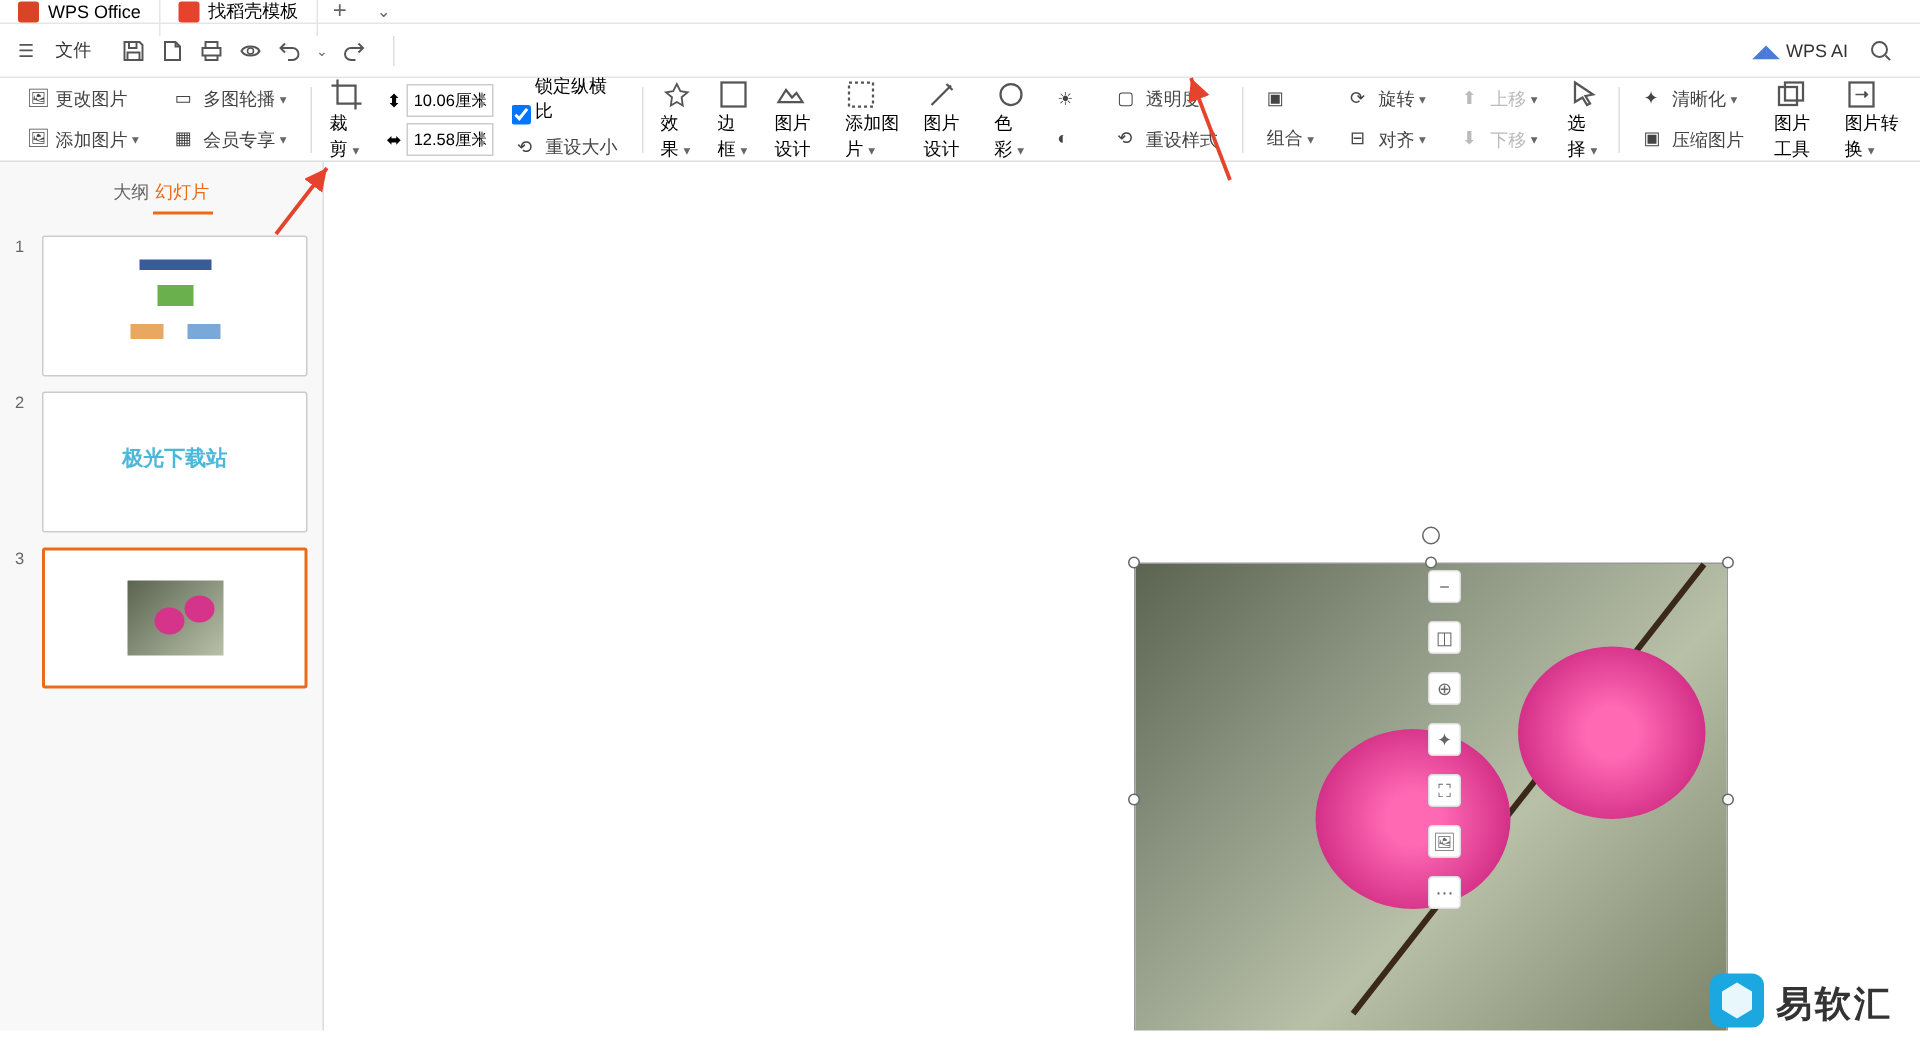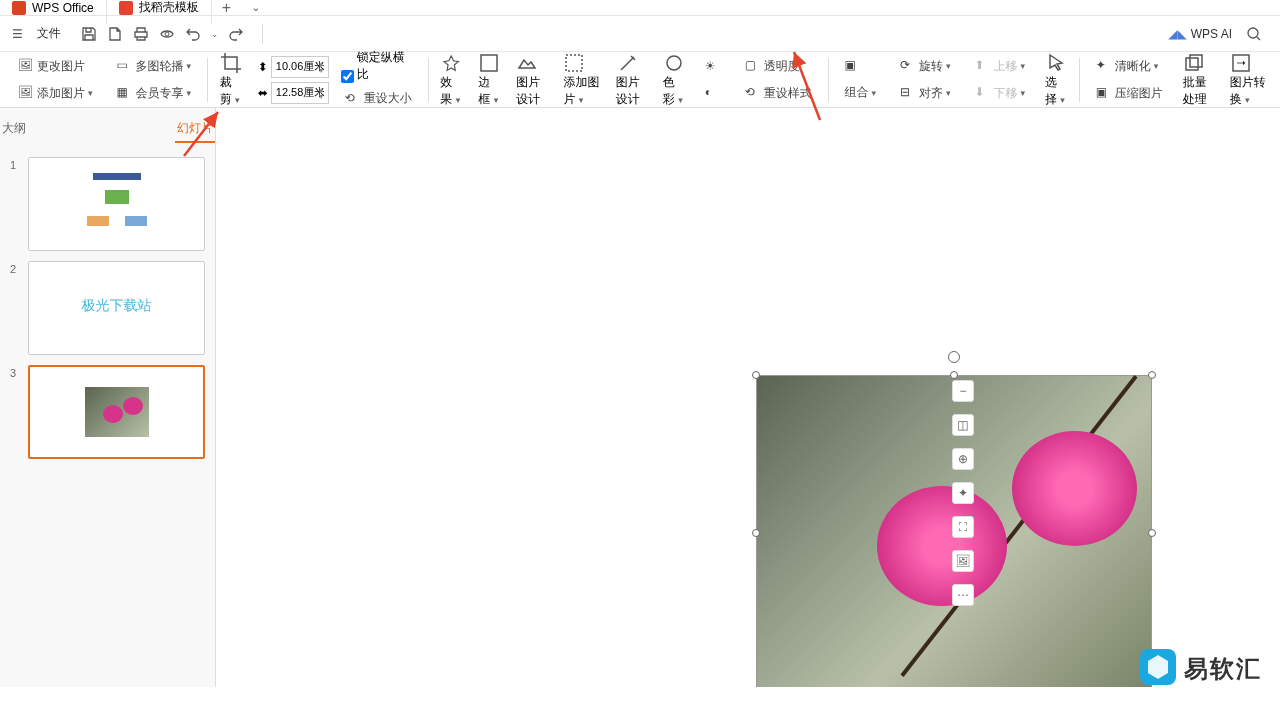--- a/index.html
+++ b/index.html
@@ -30,21 +30,21 @@
 .rsep{width:1px;height:44px;background:#ddd;margin:0 2px}
 .dim-input{display:flex;align-items:center;gap:3px}
 .dim-input input{width:58px;height:22px;border:1px solid #ccc;padding:0 4px;font-size:11px;text-align:left}
 .dim-input .spin{display:flex;flex-direction:column;font-size:7px;color:#888;margin-left:-14px}
 .chk{display:flex;align-items:flex-end;gap:3px}
 .chk input{width:13px;height:13px}
 .bigbtn{display:flex;flex-direction:column;gap:0;padding:2px 6px}
 .bigbtn .ico{width:22px;height:22px}
 .content{display:flex;height:calc(100% - 124px)}
 .sidepanel{width:216px;background:#f8f8f8;display:flex;flex-direction:column;border-right:1px solid #ddd}
-.side-tabs{display:flex;justify-content:space-between;padding:8px 0;font-size:12px}
+.side-tabs{display:flex;justify-content:center;padding:8px 0;font-size:12px}
 .side-tab{color:#666;padding:4px 2px}
 .side-tab.active{color:#e86c1a;border-bottom:2px solid #e86c1a}
 .thumbs{flex:1;overflow:auto;padding:6px 10px}
 .thumb-wrap{display:flex;gap:6px;margin-bottom:10px}
 .thumb-num{width:12px;color:#666;font-size:11px;padding-top:2px}
 .thumb{flex:1;height:94px;background:#fff;border:1px solid #ccc;border-radius:2px;position:relative;overflow:hidden}
 .thumb.sel{border:2px solid #e86c1a}
 .canvas{flex:1;background:#fff;position:relative;overflow:hidden}
 .img-sel{position:absolute;left:540px;top:267px;width:396px;height:316px}
 .img-box{width:100%;height:100%;border:1px solid #999;position:relative;background:linear-gradient(135deg,#5a6450 0%,#8a9480 30%,#b8c0a8 60%,#7a8468 100%)}
@@ -62,21 +62,21 @@
 .arrow2{position:absolute;left:790px;top:48px;width:40px;height:75px;pointer-events:none}
 .watermark{position:absolute;right:18px;bottom:18px;display:flex;align-items:flex-end;gap:8px}
 .watermark-icon{width:36px;height:36px;background:#1ba8e0;border-radius:8px;position:relative}
 .watermark-text{font-size:24px;font-weight:bold;color:#333;letter-spacing:2px}
 .th1-box{position:absolute;left:20%;right:20%;top:15px;height:10px}
 .th1-title{height:7px;background:#3a5a9a;margin:0 auto;width:48px}
 .th1-tree{position:absolute;left:50%;top:32px;transform:translateX(-50%)}
 .th1-root{width:24px;height:14px;background:#6ab04c;margin:0 auto}
 .th1-kids{display:flex;gap:16px;margin-top:12px}
 .th1-k{width:22px;height:10px}
-.th2-txt{position:absolute;left:30%;top:38%;color:#4ab8d8;font-size:14px;font-weight:normal}
+.th2-txt{position:absolute;left:30%;top:38%;color:#4ab8d8;font-size:14px;font-weight:bold}
 .th3-img{position:absolute;left:50%;top:50%;transform:translate(-50%,-50%);width:64px;height:50px;background:linear-gradient(135deg,#5a6450,#b8c0a8)}
 .th3-f1{position:absolute;width:20px;height:18px;border-radius:50%;background:#d6348a;left:18px;top:18px}
 .th3-f2{position:absolute;width:20px;height:18px;border-radius:50%;background:#d6348a;left:38px;top:10px}
 svg{display:block}
 </style>
 </head>
 <body>
 
 <div class="titlebar">
   <div class="tab">
@@ -319,21 +319,21 @@
         <span>压缩图片</span>
       </div>
   </div>
   <div class="bigbtn">
       <span class="ico">
         <svg viewBox="0 0 22 22">
           <rect x="3" y="6" width="12" height="12" fill="none" stroke="#555" stroke-width="1.5"></rect>
           <rect x="7" y="3" width="12" height="12" fill="none" stroke="#555" stroke-width="1.5"></rect>
         </svg>
       </span>
-      <span>批量处理</span>
+      <span>图片工具</span>
     </div>
   <div class="bigbtn">
       <span class="ico">
         <svg viewBox="0 0 22 22">
           <rect x="3" y="3" width="16" height="16" fill="none" stroke="#555" stroke-width="1.5"></rect>
           <path stroke="#555" d="M7 11h8m-2-2l2 2-2 2"></path>
         </svg>
       </span>
       <span><span>图片转换</span> <span class="dd">▾</span></span>
     </div>

